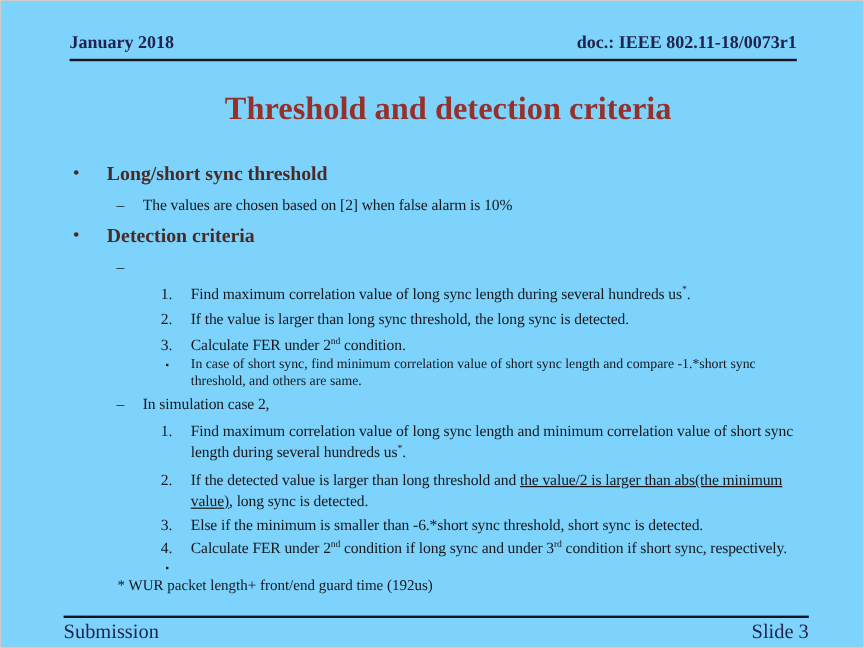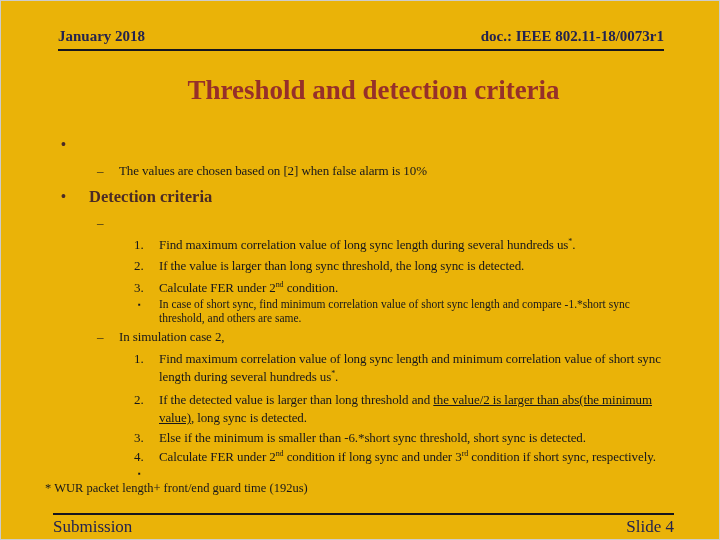--- a/index.html
+++ b/index.html
@@ -1,17 +1,17 @@
 <!DOCTYPE html>
 <html><head>
 <meta charset="utf-8">
 <style>
   html,body{margin:0;padding:0;background:#ffffff;}
   .slide{
-    position:relative;width:720px;height:540px;background:#eab308;
+    position:relative;width:720px;height:540px;background:#7dd3fc;
     font-family:"Liberation Serif","DejaVu Serif",serif;color:#17171c;
     border:1px solid #cccccc;box-sizing:border-box;overflow:hidden;
   }
   
   .hdr{position:absolute;left:57px;right:55px;top:27px;display:flex;
        justify-content:space-between;font-weight:bold;font-size:15px;color:#23234f;}
   .hdr-line{position:absolute;left:57px;right:55px;top:48px;border-top:2px solid #15151f;}
   
   .title{position:absolute;left:0;right:0;top:74px;text-align:center;
          font-size:27px;font-weight:bold;color:#96302a;padding-left:27px;}
@@ -21,21 +21,21 @@
   .mk{flex:none;}
   .tx{flex:1 1 auto;min-width:0;}
   .r1{padding-left:60px;font-size:16.5px;font-weight:bold;line-height:20px;color:#4a2a26;}
   .r1 .mk{width:28px;font-size:14px;}
   .r2{padding-left:96px;font-size:13px;line-height:17px;letter-spacing:-0.1px;}
   .r2 .mk{width:22px;}
   .r3{padding-left:133px;padding-right:44px;font-size:13px;line-height:18px;letter-spacing:-0.1px;}
   .r3 .mk{width:25px;}
   .r4{padding-left:137px;padding-right:60px;font-size:11.5px;line-height:14px;}
   .r4 .mk{width:21px;font-size:8px;padding-top:1px;}
-  .fnote{padding-left:44px;font-size:12.5px;line-height:15px;}
+  .fnote{padding-left:97px;font-size:12.5px;line-height:15px;}
   .mt1{margin-top:1px;}.mt2{margin-top:2px;}.mt3{margin-top:3px;}.mt4{margin-top:4px;}
   .mt5{margin-top:5px;}.mt7{margin-top:7px;}.mt8{margin-top:8px;}
   sup{font-size:0.62em;vertical-align:super;line-height:0;}
   .u{text-decoration:underline;}
   .it{}
   
   .ftr-line{position:absolute;left:52px;right:45px;top:512px;border-top:2px solid #15151f;}
   .ftr{position:absolute;left:52px;right:45px;top:516px;display:flex;
        justify-content:space-between;font-size:17px;color:#23234f;}
 </style>
@@ -49,20 +49,21 @@
     <span>doc.: IEEE 802.11-18/0073r1</span>
   </div>
   <div class="hdr-line"></div>
 
   <div class="title">Threshold and detection criteria</div>
 
   <div class="content">
 
     <div class="row r1 mt8">
       <span class="mk">•</span>
+      <div class="tx">Long/short sync threshold</div>
     </div>
 
     <div class="row r2 mt7">
       <span class="mk">–</span>
       <div class="tx">The values are chosen based on [2] when false alarm is 10%</div>
     </div>
 
     <div class="row r1 mt8">
       <span class="mk">•</span>
       <div class="tx">Detection criteria</div>
@@ -123,16 +124,16 @@
 
     <div class="row fnote">
       <div class="tx">* WUR packet length+ front/end guard time (192us)</div>
     </div>
 
   </div>
 
   <div class="ftr-line"></div>
   <div class="ftr">
     <span>Submission</span>
-    <span>Slide 4</span>
+    <span>Slide 3</span>
   </div>
 
 </div>
 
 </body></html>

